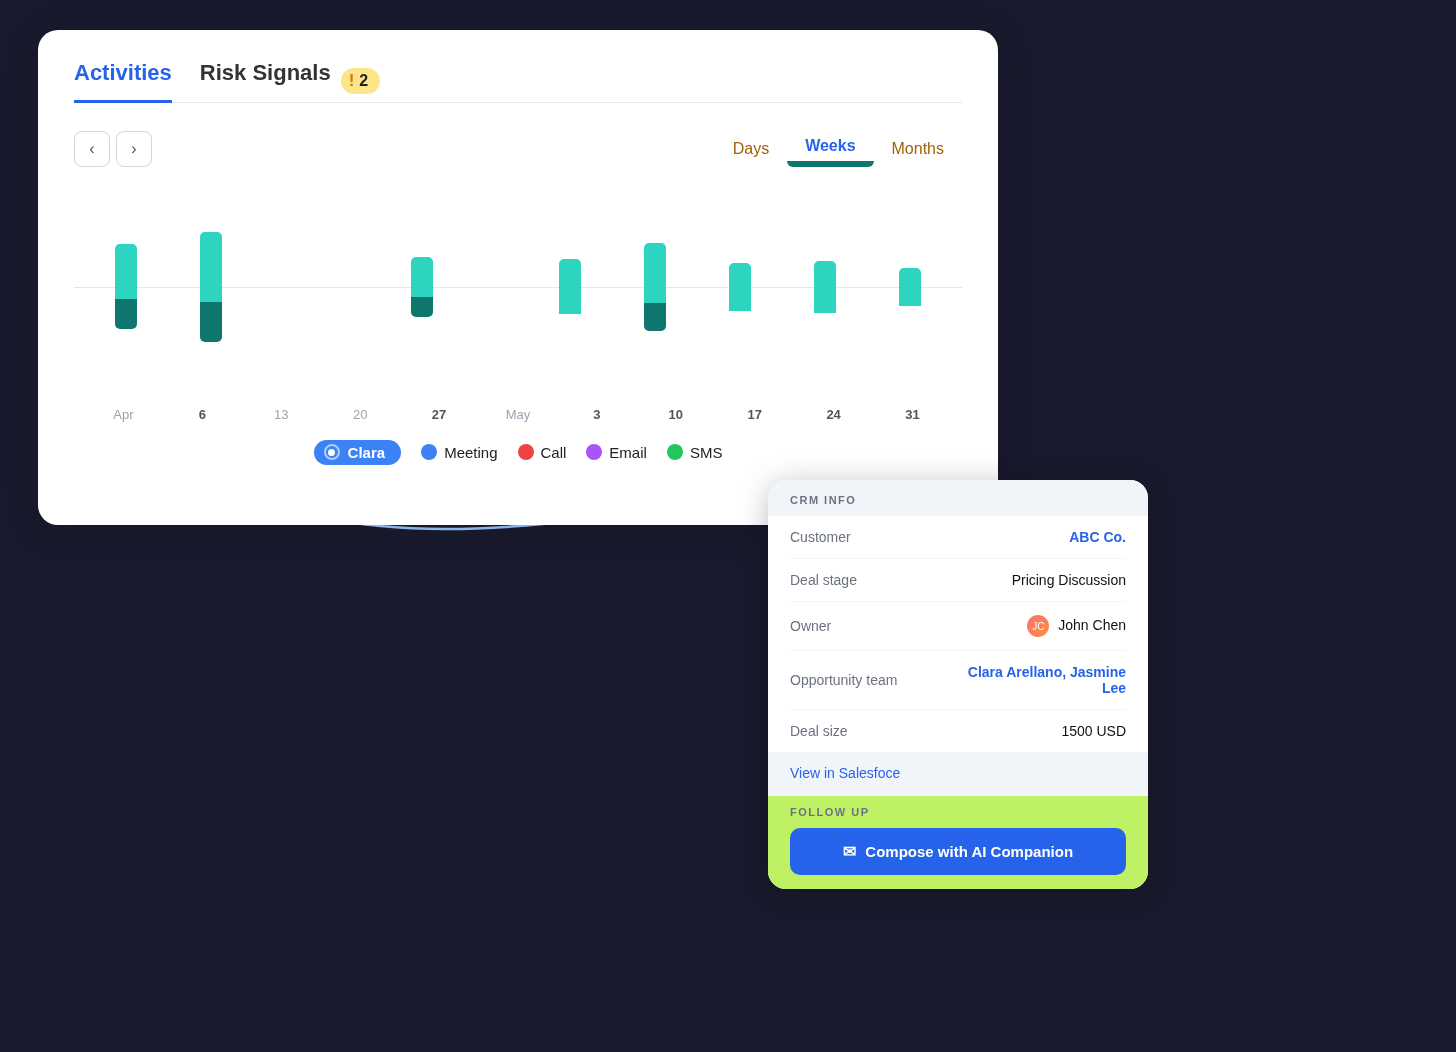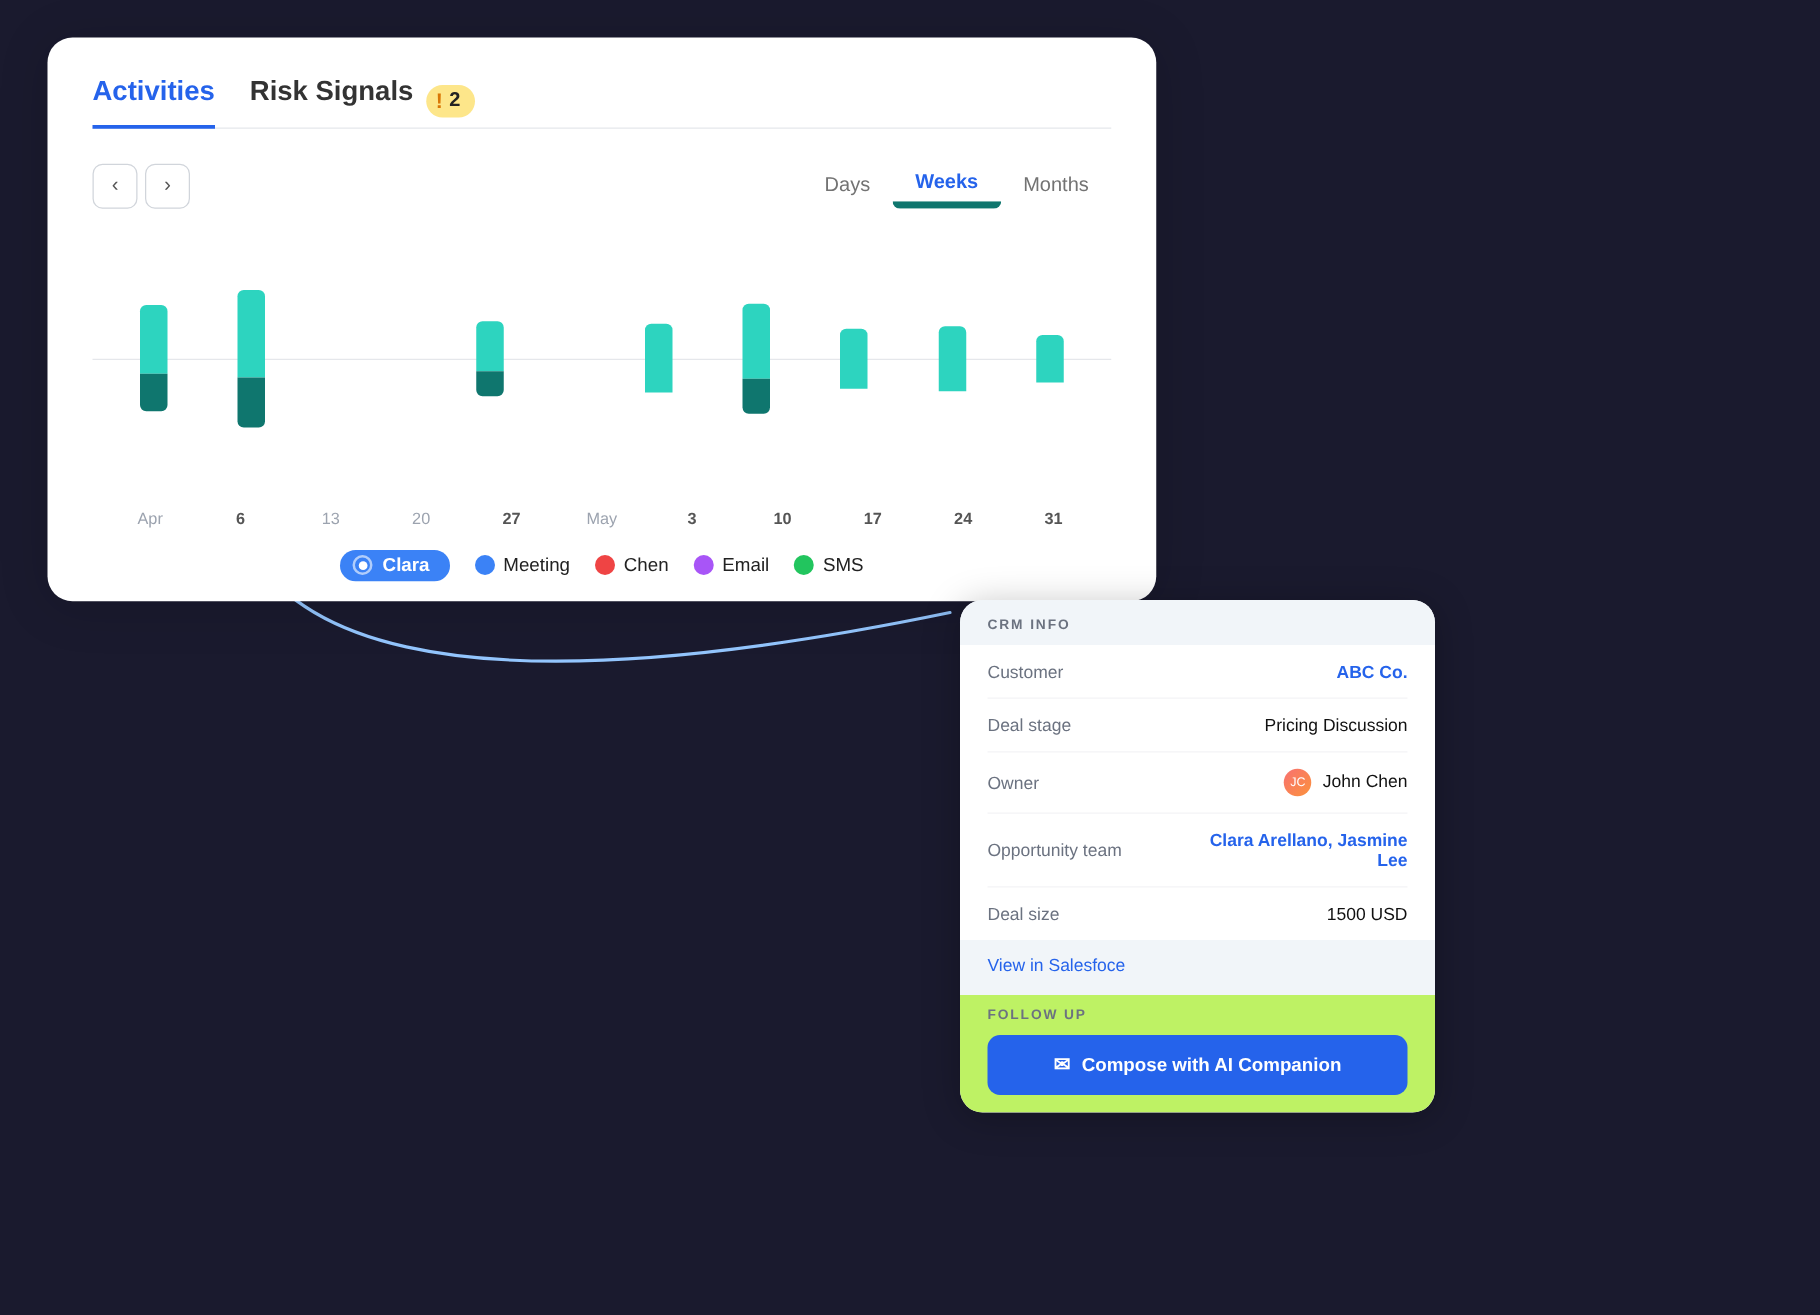--- a/index.html
+++ b/index.html
@@ -9,24 +9,24 @@
       height: 1052px;
       font-family: -apple-system, BlinkMacSystemFont, 'Segoe UI', sans-serif;
       position: relative;
       overflow: hidden;
     }
 
     .activities-card {
       position: absolute;
       top: 30px;
       left: 38px;
-      width: 887px;
+      width: 960px;
       background: #fff;
       border-radius: 20px;
-      padding: 30px 36px 16px 36px;
+      padding: 30px 36px 60px 36px;
       box-shadow: 0 4px 40px rgba(0,0,0,0.15);
       z-index: 2;
     }
 
     
     .tabs {
       display: flex;
       align-items: center;
       gap: 28px;
       border-bottom: 1.5px solid #e5e7eb;
@@ -86,21 +86,21 @@
     }
     .period-options {
       display: flex;
       gap: 0;
     }
     .period-btn {
       padding: 6px 18px;
       border: none;
       background: transparent;
       font-size: 16px;
-      color: #737373;
+      color: #a16207;
       cursor: pointer;
       border-radius: 6px;
     }
     .period-btn.active {
       color: #2563eb;
       font-weight: 700;
       border-bottom: 6px solid #0f766e;
     }
 
     
@@ -381,21 +381,21 @@
         <div style="width:7px;height:7px;border-radius:50%;background:#fff;"></div>
       </div>
       <span>Clara</span>
     </div>
     <div class="legend-item">
       <div class="legend-dot" style="background:#3b82f6;"></div>
       <span>Meeting</span>
     </div>
     <div class="legend-item">
       <div class="legend-dot" style="background:#ef4444;"></div>
-      <span>Chen</span>
+      <span>Call</span>
     </div>
     <div class="legend-item">
       <div class="legend-dot" style="background:#a855f7;"></div>
       <span>Email</span>
     </div>
     <div class="legend-item">
       <div class="legend-dot" style="background:#22c55e;"></div>
       <span>SMS</span>
     </div>
   </div>

